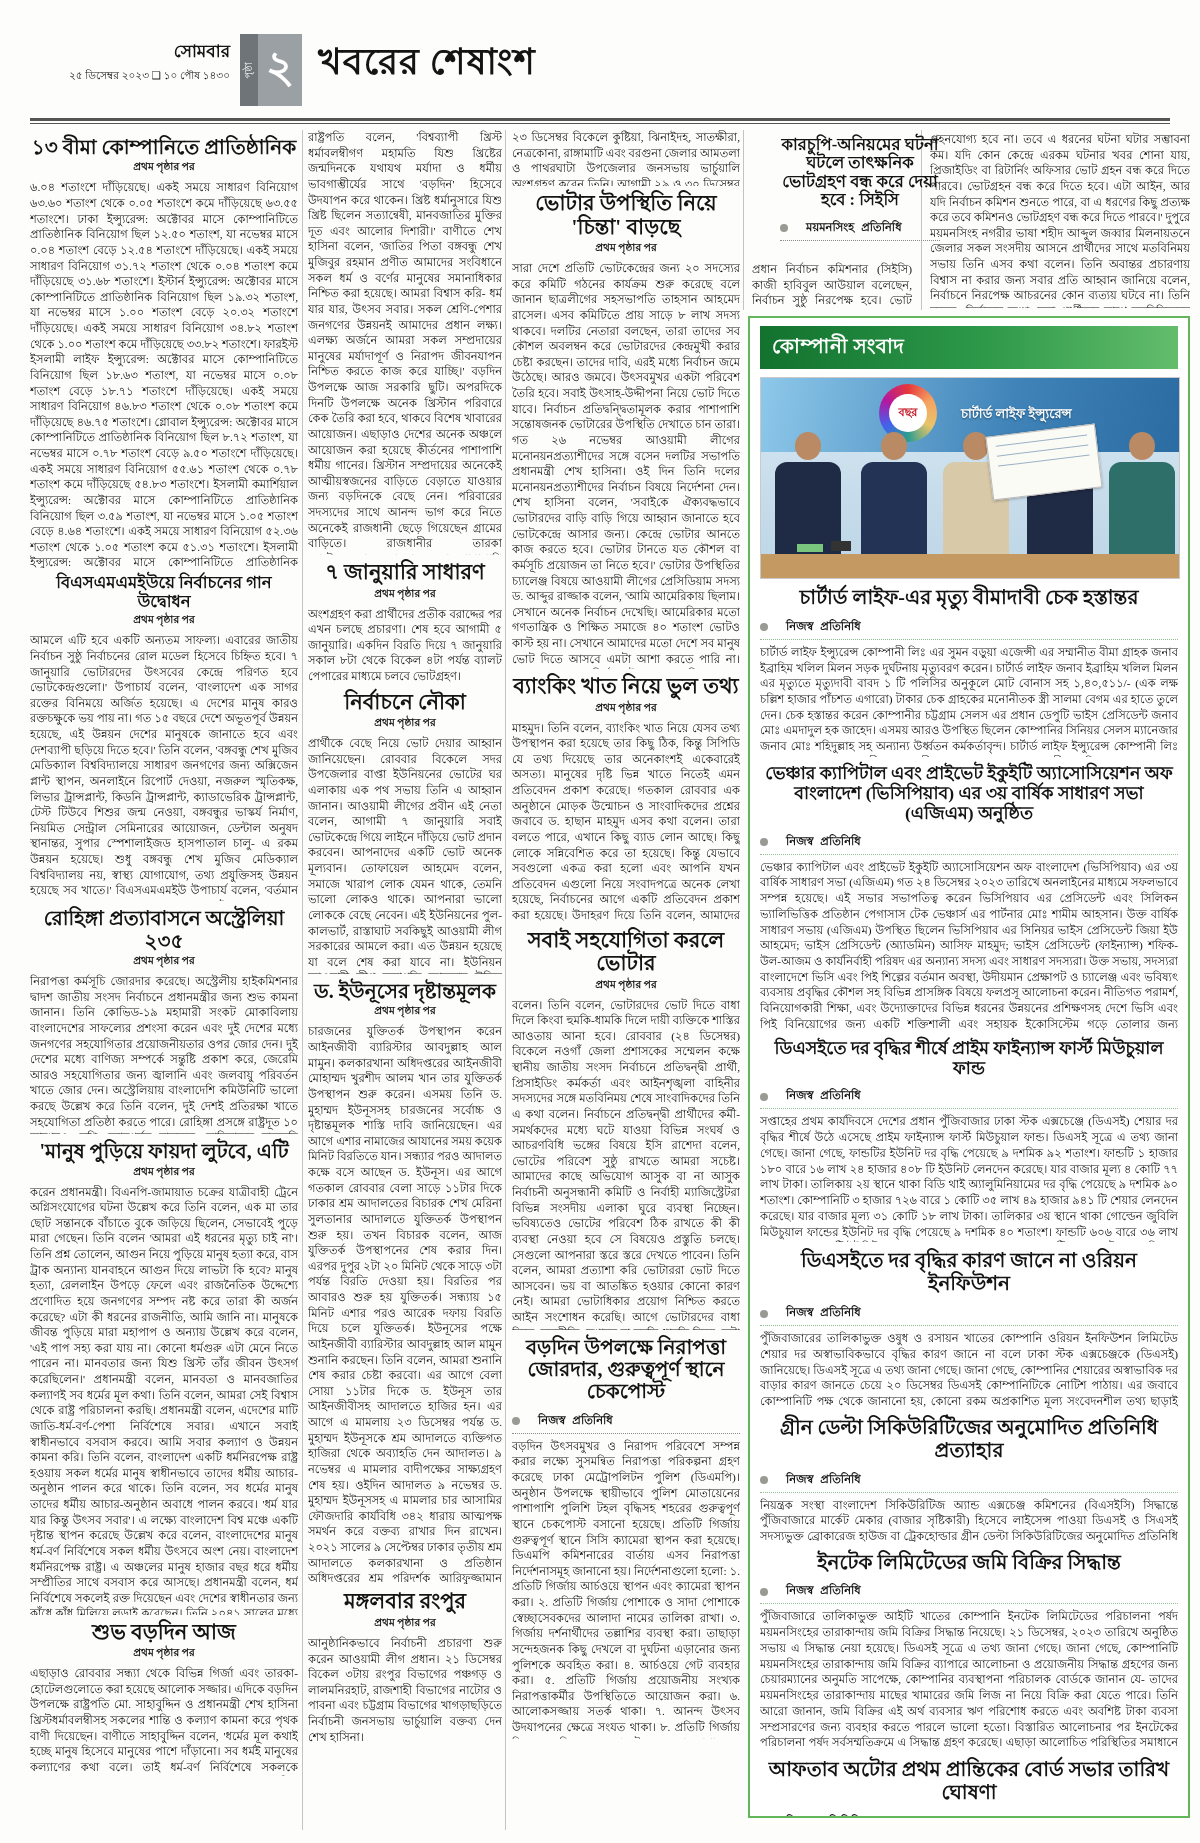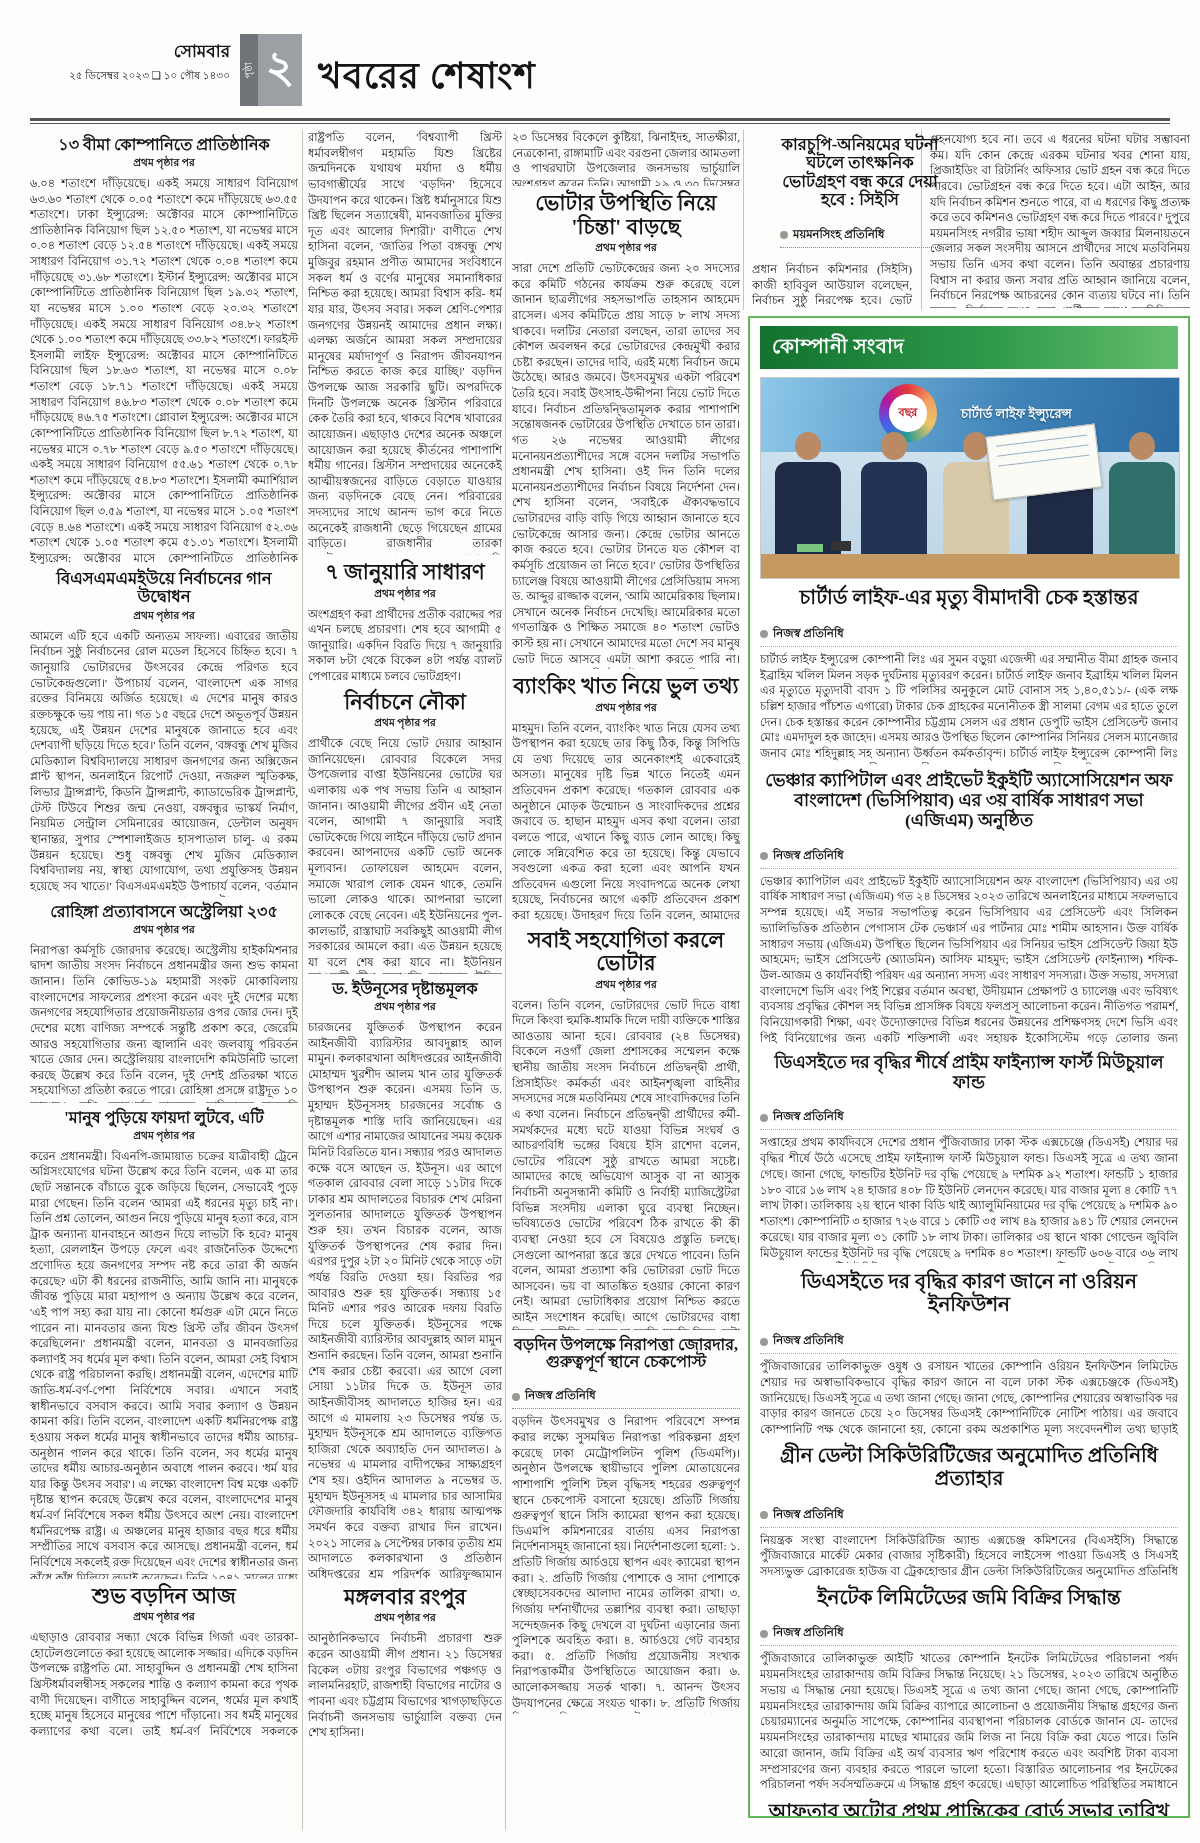--- a/index.html
+++ b/index.html
@@ -6,36 +6,36 @@
   #sheet{position:relative;width:1200px;height:1843px;background:#fdfdfb;margin:0 auto;
     font-family:"Liberation Serif","DejaVu Serif",serif;color:#141414;overflow:hidden;}
   
   .hdr-date{position:absolute;left:40px;top:38px;width:190px;text-align:right;}
   .hdr-day{font-size:17px;font-weight:bold;}
   .hdr-dateline{font-size:10.5px;margin-top:2px;}
   .pagebox{position:absolute;left:240px;top:34px;width:62px;height:72px;background:#9aa0a3;display:flex;}
   .pagebox .strip{width:18px;background:#6e7477;color:#fff;font-size:10px;display:flex;align-items:center;justify-content:center;}
   .pagebox .strip span{transform:rotate(-90deg);white-space:nowrap;}
   .pagebox .num{flex:1;color:#fff;font-size:44px;font-weight:bold;display:flex;align-items:center;justify-content:center;}
-  .section-title{position:absolute;left:318px;top:48px;font-size:36px;font-weight:bold;letter-spacing:1px;}
+  .section-title{position:absolute;left:318px;top:34px;font-size:36px;font-weight:bold;letter-spacing:1px;}
   .masthead{position:absolute;right:38px;top:30px;text-align:right;}
   .masthead .tag{font-size:9px;color:#333;}
   .masthead .logo{font-size:42px;font-weight:bold;line-height:1.0;letter-spacing:-1px;}
   .hdr-rule{position:absolute;left:30px;top:118px;width:1140px;border-top:3px solid #555;border-bottom:1px solid #555;height:2px;}
   
   .col{position:absolute;top:130px;}
   .vrule{position:absolute;width:1px;background:#c4c4bd;}
   .clip{overflow:hidden;}
   .body{font-size:11.4px;line-height:1.37;text-align:justify;}
   .ht{font-weight:bold;text-align:center;line-height:1.12;margin:6px 0 1px;}
   .h22{font-size:21px;}
-  .h19{font-size:16px;}
+  .h19{font-size:20px;}
   .h17{font-size:16.5px;}
   .kick{font-size:10.5px;font-weight:bold;text-align:center;margin:0 0 4px;}
-  .byline{display:flex;align-items:center;gap:5px;font-size:11.5px;font-weight:bold;margin:16px 0 2px;}
+  .byline{display:flex;align-items:center;gap:18px;font-size:11.5px;font-weight:bold;margin:9px 0 2px;font-family:Liberation Mono, monospace;}
   .byline .dot{width:8px;height:8px;border-radius:50%;background:#9a9a94;flex:0 0 auto;}
   .dotrule{border-bottom:1.5px dotted #8b8b84;margin:2px 0 5px;}
   
   #cbox{position:absolute;left:748px;top:316px;width:442px;height:1502px;border:2px solid #63b65a;background:#fff;box-sizing:border-box;padding:8px 10px;overflow:hidden;}
   #cbox .band{background:linear-gradient(90deg,#12722e,#2e9a4a 55%,#64bd6d);color:#fff;font-size:20px;font-weight:bold;padding:5px 12px;letter-spacing:.5px;}
   .citem{margin-top:7px;}
   .ctitle{font-weight:bold;text-align:center;line-height:1.14;}
   .c21{font-size:20px;} .c18{font-size:17.5px;}
   .cbody{font-size:11.4px;line-height:1.38;text-align:justify;}
   .cdotted{border-bottom:1.5px dotted #8fbf8f;margin:2px 0 5px;}

